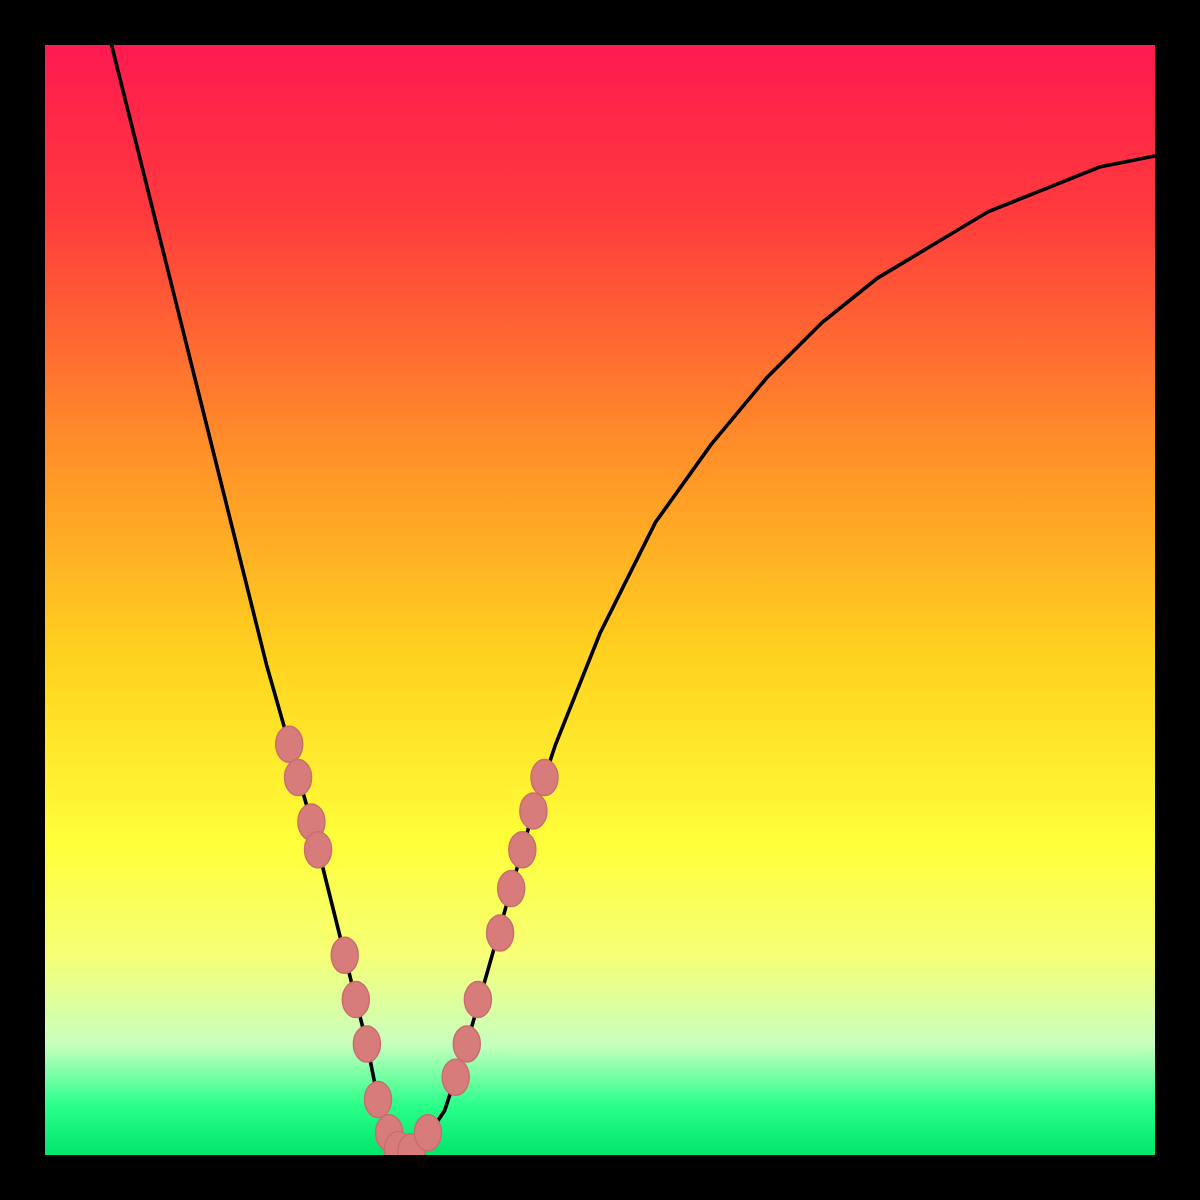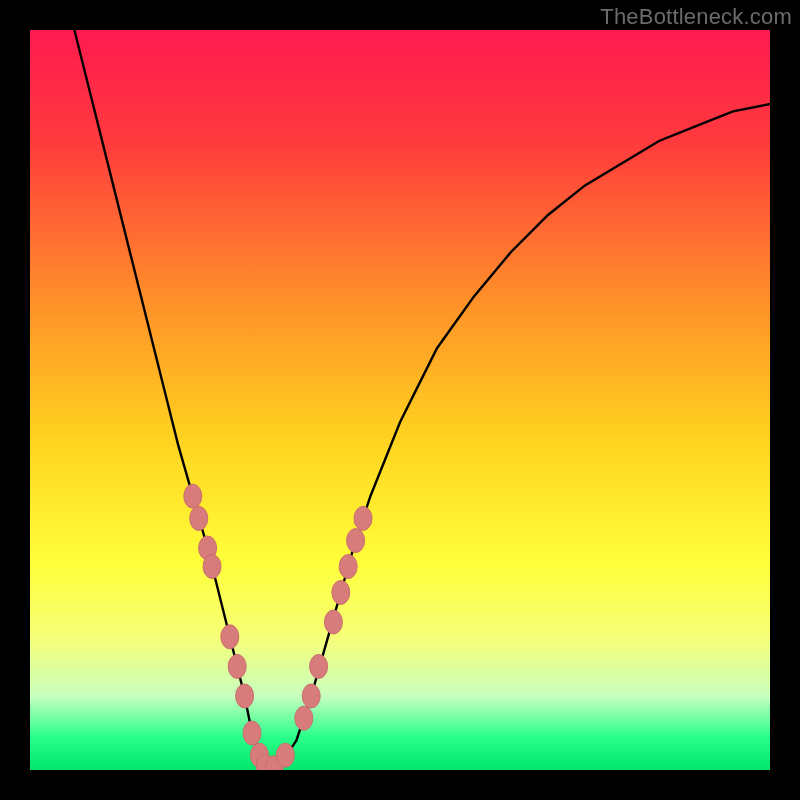--- a/index.html
+++ b/index.html
@@ -48,21 +48,20 @@
     font-size: 22px;
     letter-spacing: 0.2px;
     font-weight: 500;
     user-select: none;
   }
 </style>
 </head>
 <body>
 
 <div class="frame">
-  <div class="watermark">TheBottleneck.com</div>
 
   <div class="plot-area">
     <svg class="gradient-bg" viewBox="0 0 740 740" preserveAspectRatio="none">
       <defs>
         <linearGradient id="bg-grad" x1="0" y1="0" x2="0" y2="1">
             <stop offset="0.00%" stop-color="#ff1a50"></stop>
             <stop offset="15.00%" stop-color="#ff3a3d"></stop>
             <stop offset="35.00%" stop-color="#ff8a2a"></stop>
             <stop offset="55.00%" stop-color="#ffd21f"></stop>
             <stop offset="72.00%" stop-color="#ffff3a"></stop>

